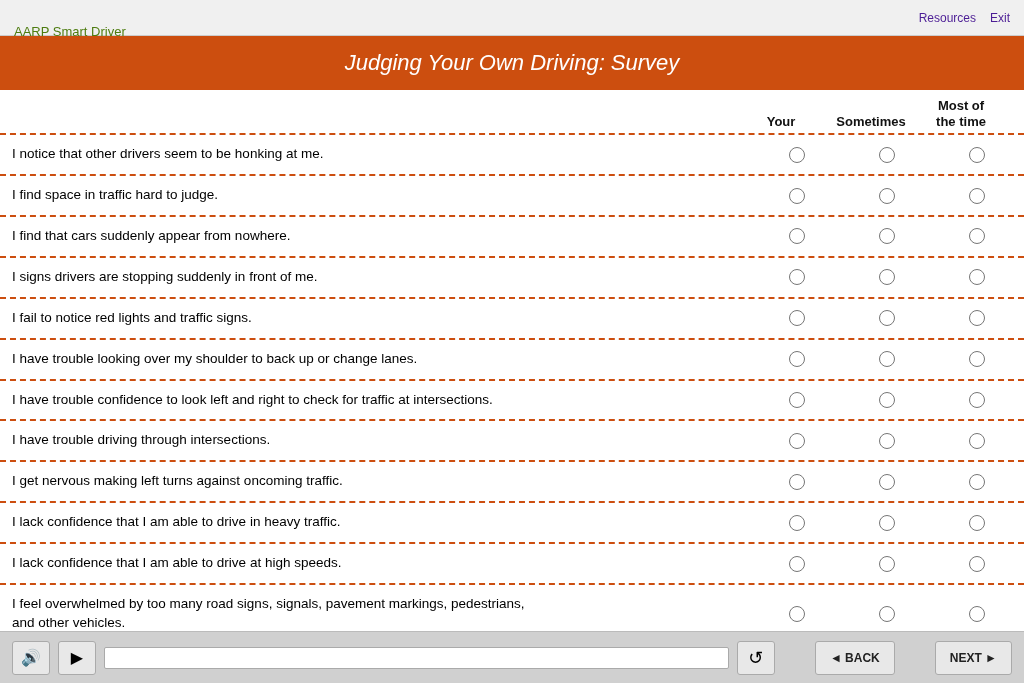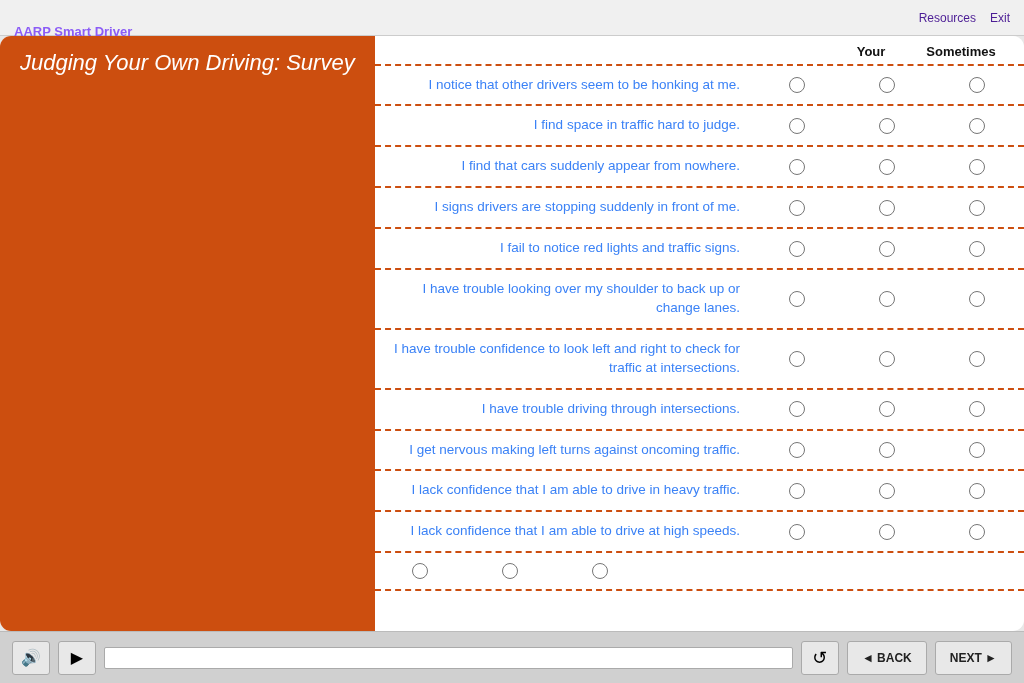--- a/index.html
+++ b/index.html
@@ -18,43 +18,42 @@
       background: #f0f0f0;
       border-bottom: 1px solid #ccc;
       display: flex;
       align-items: center;
       justify-content: space-between;
       padding: 6px 14px;
       height: 36px;
     }
     .top-bar-title {
       font-size: 13px;
-      font-weight: bold;
-      color: #8b5cf6;
+      font-weight: normal;
+      color: #4d7c0f;
       margin-top: 27px;
     }
     .top-bar-links {
       display: flex;
       gap: 14px;
     }
     .top-bar-link {
       font-size: 12px;
       color: #4c1d95;
       cursor: pointer;
       text-decoration: none;
     }
 
     
     .main-content {
       flex: 1;
       background: #fff;
       display: flex;
-      flex-direction: row;
+      flex-direction: column;
       overflow: hidden;
-      border-radius: 11px;
     }
 
     
     .page-header {
       background: #cc4e0f;
       padding: 14px 20px;
       text-align: center;
     }
     .page-header-title {
       color: #fff;
@@ -112,24 +111,23 @@
     .survey-row {
       display: flex;
       align-items: center;
       border-bottom: 2px dashed #cc4e0f;
       padding: 10px 0;
       padding-right: 2px;
     }
     .survey-row-text {
       flex: 1;
       font-size: 13.5px;
-      color: #3b82f6;
+      color: #000000;
       padding: 0 12px;
       line-height: 1.4;
-      text-align: right;
     }
     .survey-row-radios {
       display: flex;
       width: 270px;
     }
     .radio-cell {
       width: 90px;
       display: flex;
       justify-content: center;
       align-items: center;
@@ -190,20 +188,21 @@
       border-radius: 3px;
       display: flex;
       align-items: center;
       justify-content: center;
       cursor: pointer;
       padding: 0 14px;
       font-size: 12px;
       font-weight: bold;
       color: #222;
       gap: 4px;
+      margin-left: 32px;
     }
   </style>
 </head>
 <body>
 
 <div class="top-bar">
   <span class="top-bar-title">AARP Smart Driver</span>
   <div class="top-bar-links">
     <span class="top-bar-link">Resources</span>
     <span class="top-bar-link">Exit</span>
@@ -215,20 +214,24 @@
   <div class="page-header">
     <span class="page-header-title">Judging Your Own Driving: Survey</span>
   </div>
 
   <div class="survey-container">
 
     <div class="column-headers">
       <div class="col-question"></div>
       <div class="col-never">Your</div>
       <div class="col-sometimes">Sometimes</div>
+      <div class="col-most">
+        <span>Most of</span><br>
+        <span>the time</span>
+      </div>
     </div>
 
     <div class="survey-list" id="survey-list">
 
     <div class="survey-row">
           <div class="survey-row-text">I notice that other drivers seem to be honking at me.</div>
           <div class="survey-row-radios">
             <div class="radio-cell">
               <input type="radio" name="question-0" value="never" style="">
             </div>
@@ -374,20 +377,21 @@
             </div>
             <div class="radio-cell">
               <input type="radio" name="question-10" value="sometimes" style="">
             </div>
             <div class="radio-cell">
               <input type="radio" name="question-10" value="most" style="">
             </div>
           </div>
         </div>
         <div class="survey-row">
+          <div class="survey-row-text">I feel overwhelmed by too many road signs, signals, pavement markings, pedestrians,<br>and other vehicles.</div>
           <div class="survey-row-radios">
             <div class="radio-cell">
               <input type="radio" name="question-11" value="never" style="">
             </div>
             <div class="radio-cell">
               <input type="radio" name="question-11" value="sometimes" style="">
             </div>
             <div class="radio-cell">
               <input type="radio" name="question-11" value="most" style="">
             </div>

